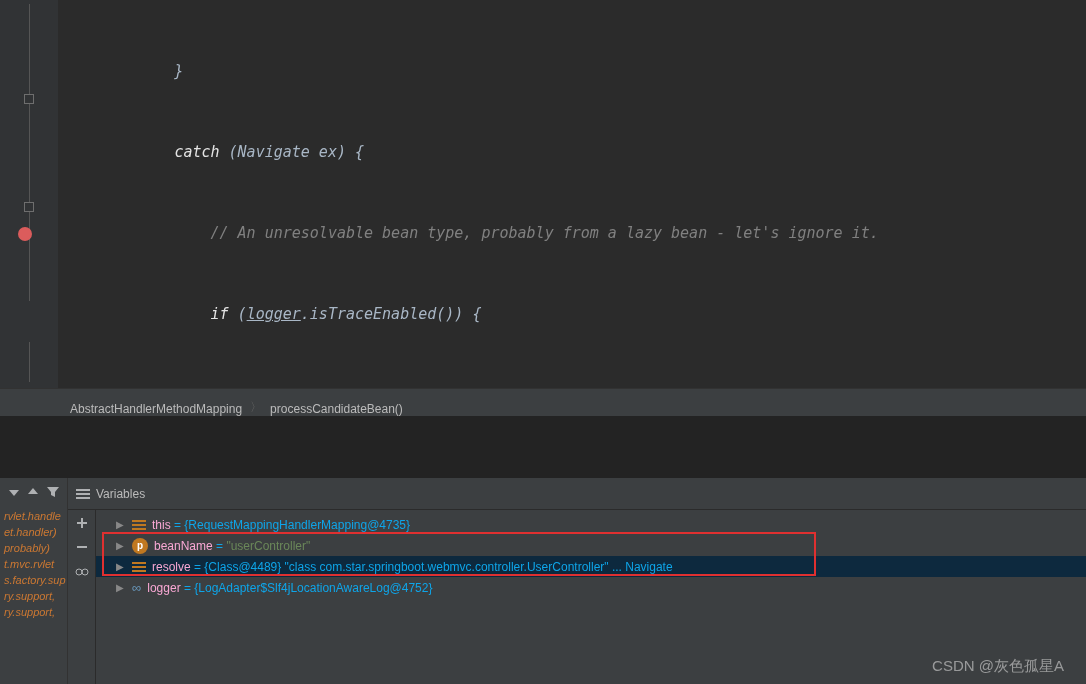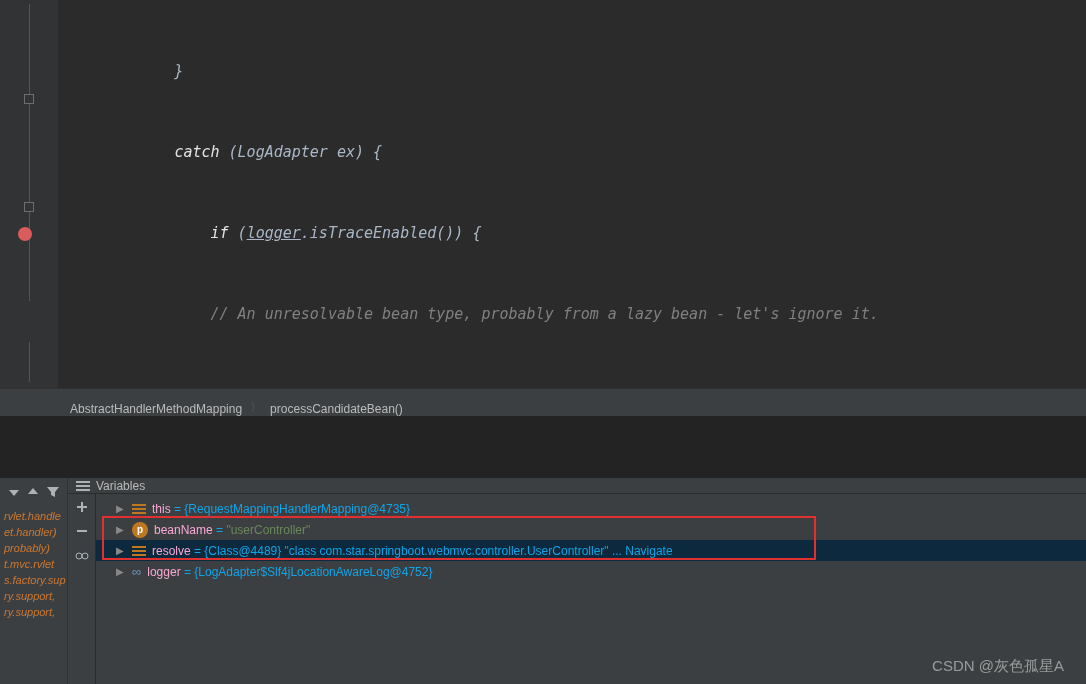--- a/index.html
+++ b/index.html
@@ -21,21 +21,21 @@
 .breadcrumb{height:28px;background:#3c3f41;border-top:1px solid #323232;display:flex;align-items:flex-end;padding-left:70px;font-size:12px;color:#bbbbbb;font-family:"Segoe UI",sans-serif;font-style:normal}
 .bc-sep{color:#666;margin:0 8px}
 .gap{height:62px;background:#232323}
 .debug-panel{height:206px;background:#3c3f41;display:flex;font-family:"Segoe UI",sans-serif;font-style:normal}
 .debug-left{width:68px;background:#3c3f41;border-right:1px solid #323232;display:flex;flex-direction:column}
 .toolbar-row{height:28px;display:flex;align-items:center;justify-content:space-around;padding:0 4px}
 .tool-icon{width:16px;height:16px;color:#afb1b3}
 .frames{flex:1;overflow:hidden;font-size:11px;color:#cc7832;padding-top:2px}
 .frame{padding:2px 4px;white-space:nowrap;font-style:italic}
 .debug-right{flex:1;display:flex;flex-direction:column}
-.vars-header{height:16px;background:#3c3f41;border-bottom:1px solid #2b2b2b;display:flex;align-items:center;padding-left:8px;font-size:12px;color:#bbbbbb}
+.vars-header{height:32px;background:#3c3f41;border-bottom:1px solid #2b2b2b;display:flex;align-items:center;padding-left:8px;font-size:12px;color:#bbbbbb}
 .vars-header .icon{margin-right:6px}
 .vars-toolbar{width:28px;background:#3c3f41;border-right:1px solid #2b2b2b;display:flex;flex-direction:column;align-items:center;padding-top:6px;gap:10px}
 .vars-body{flex:1;display:flex}
 .vars-tree{flex:1;background:#3c3f41;padding-top:4px;font-size:12px;position:relative}
 .var-row{height:21px;display:flex;align-items:center;padding-left:20px;gap:6px}
 .var-row.sel{background:#0d293e}
 .arrow{color:#888;font-size:10px;width:10px}
 .badge{width:16px;height:16px;border-radius:50%;display:flex;align-items:center;justify-content:center;font-size:10px;font-weight:bold;color:#fff}
 .badge.p-badge{background:#c07820}
 .inf{color:#6897bb;font-size:13px}
@@ -91,23 +91,23 @@
     <div class="gutter-row"></div>
     <div class="gutter-row">
         <div class="fold-line" style="height:50%;top:50%"></div>
       </div>
     <div class="gutter-row">
         <div class="fold-line"></div>
       </div>
   </div>
   <div class="code">
     <div class="code-line"><span>            }</span></div>
-    <div class="code-line">            <span class="k">catch</span><span> (LogAdapter ex) {</span></div>
+    <div class="code-line">            <span class="k">catch</span><span> (Navigate ex) {</span></div>
+    <div class="code-line"><span class="c">                // An unresolvable bean type, probably from a lazy bean - let's ignore it.</span></div>
     <div class="code-line">                <span class="k">if</span><span> (</span><span class="u">logger</span><span>.isTraceEnabled()) {</span></div>
-    <div class="code-line"><span class="c">                // An unresolvable bean type, probably from a lazy bean - let's ignore it.</span></div>
     <div class="code-line">                    <span class="u">logger</span><span>.</span><span class="m">trace</span><span>(</span><span class="hint"> o: </span><span class="s">"Could not resolve type for bean '"</span><span> + beanName + </span><span class="s">"'"</span><span>, ex);</span></div>
     
     
     
     
     
     
     
     
     

